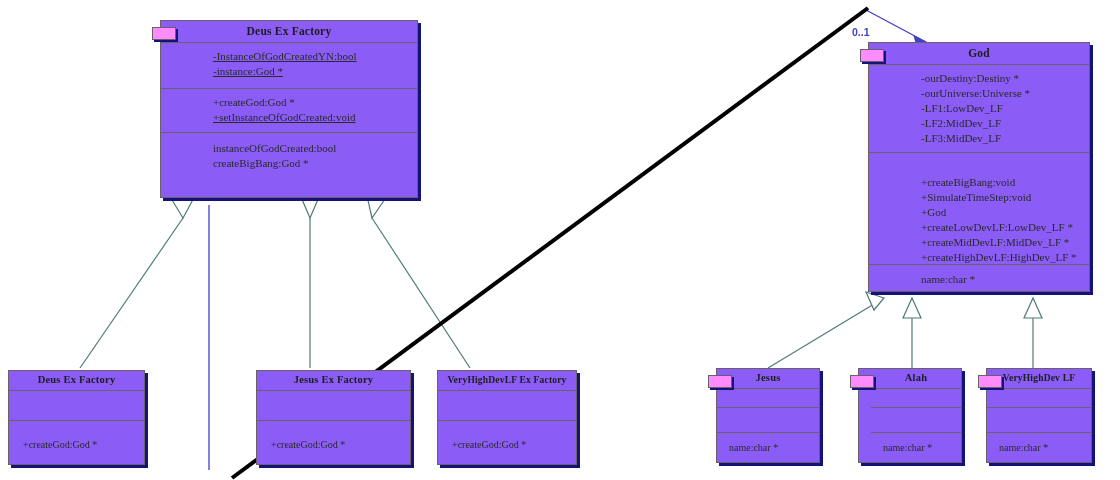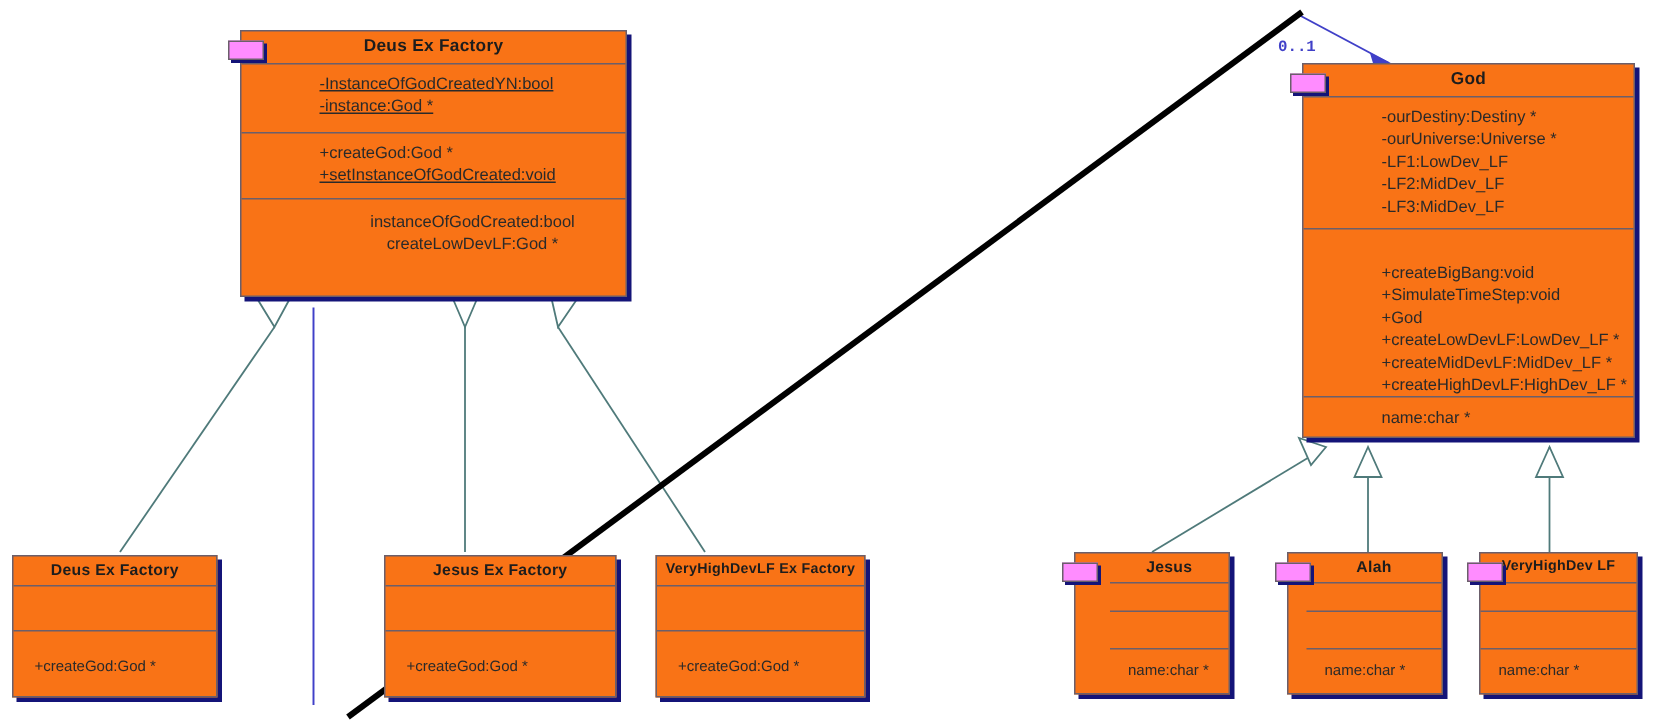--- a/index.html
+++ b/index.html
@@ -19,24 +19,25 @@
     position: absolute;
     left: 0; top: 0;
     width: 1120px;
     height: 480px;
     pointer-events: none;
   }
   
   .uml-class {
     position: absolute;
     box-sizing: border-box;
-    background: #f97316;
+    background: #8b5cf6;
     border: 1.5px solid #6b5f6b;
     box-shadow: 3px 3px 0 0 #141478;
     z-index: 5;
+    font-family: Liberation Serif, serif;
   }
   .uml-title {
     text-align: center;
     font-weight: bold;
     color: #1d1d1d;
     letter-spacing: .2px;
     box-sizing: border-box;
     white-space: nowrap;
     overflow: hidden;
   }
@@ -70,21 +71,20 @@
   .big   .member    { font-size: 11px; line-height: 15px; padding-left: 12px; margin-left: 40px; }
   .small .uml-title { font-size: 10.5px; line-height: 18px; height: 19px; }
   .small .member    { font-size: 10px;  line-height: 15px; padding-left: 14px; }
 
   .mult-label {
     position: absolute;
     font-size: 10.5px;
     font-weight: bold;
     color: #4040c8;
     z-index: 8;
-    font-family: Liberation Mono, monospace;
   }
 </style>
 </head>
 <body>
 
 <div id="canvas">
 
   <svg id="edges" viewBox="0 0 1120 480" xmlns="http://www.w3.org/2000/svg">
 
     
@@ -133,23 +133,23 @@
     <div class="class-tab"></div>
     <div class="uml-title">Deus Ex Factory</div>
     <div class="compartment" style="height:46px; padding-top:6px;">
       <div class="member static">-InstanceOfGodCreatedYN:bool</div>
       <div class="member static">-instance:God *</div>
     </div>
     <div class="compartment" style="height:44px; padding-top:6px;">
       <div class="member">+createGod:God *</div>
       <div class="member static">+setInstanceOfGodCreated:void</div>
     </div>
-    <div class="compartment" style="height:46px; padding-top:8px;text-align:center;">
+    <div class="compartment" style="height:46px; padding-top:8px;">
       <div class="member">instanceOfGodCreated:bool</div>
-      <div class="member">createLowDevLF:God *</div>
+      <div class="member">createBigBang:God *</div>
     </div>
   </div>
 
   <div class="uml-class big" style="left:868px; top:42px; width:222px; height:250px;">
     <div class="class-tab"></div>
     <div class="uml-title">God</div>
     <div class="compartment" style="height:88px; padding-top:6px;">
       <div class="member">-ourDestiny:Destiny *</div>
       <div class="member">-ourUniverse:Universe *</div>
       <div class="member">-LF1:LowDev_LF</div>
@@ -186,21 +186,21 @@
   </div>
 
   <div class="uml-class small" style="left:437px; top:370px; width:140px; height:95px;">
     <div class="uml-title" style="font-size:9.5px;">VeryHighDevLF Ex Factory</div>
     <div class="compartment" style="height:30px;"></div>
     <div class="compartment" style="height:44px; padding-top:16px;">
       <div class="member">+createGod:God *</div>
     </div>
   </div>
 
-  <div class="uml-class small" style="left:716px; top:368px; width:104px; height:95px;padding-left:23px;">
+  <div class="uml-class small" style="left:716px; top:368px; width:104px; height:95px;">
     <div class="class-tab"></div>
     <div class="uml-title">Jesus</div>
     <div class="compartment" style="height:19px;"></div>
     <div class="compartment" style="height:25px;"></div>
     <div class="compartment" style="height:30px; padding-top:7px;">
       <div class="member" style="padding-left:12px;">name:char *</div>
     </div>
   </div>
 
   <div class="uml-class small" style="left:858px; top:368px; width:104px; height:95px;padding-left:12px;">

